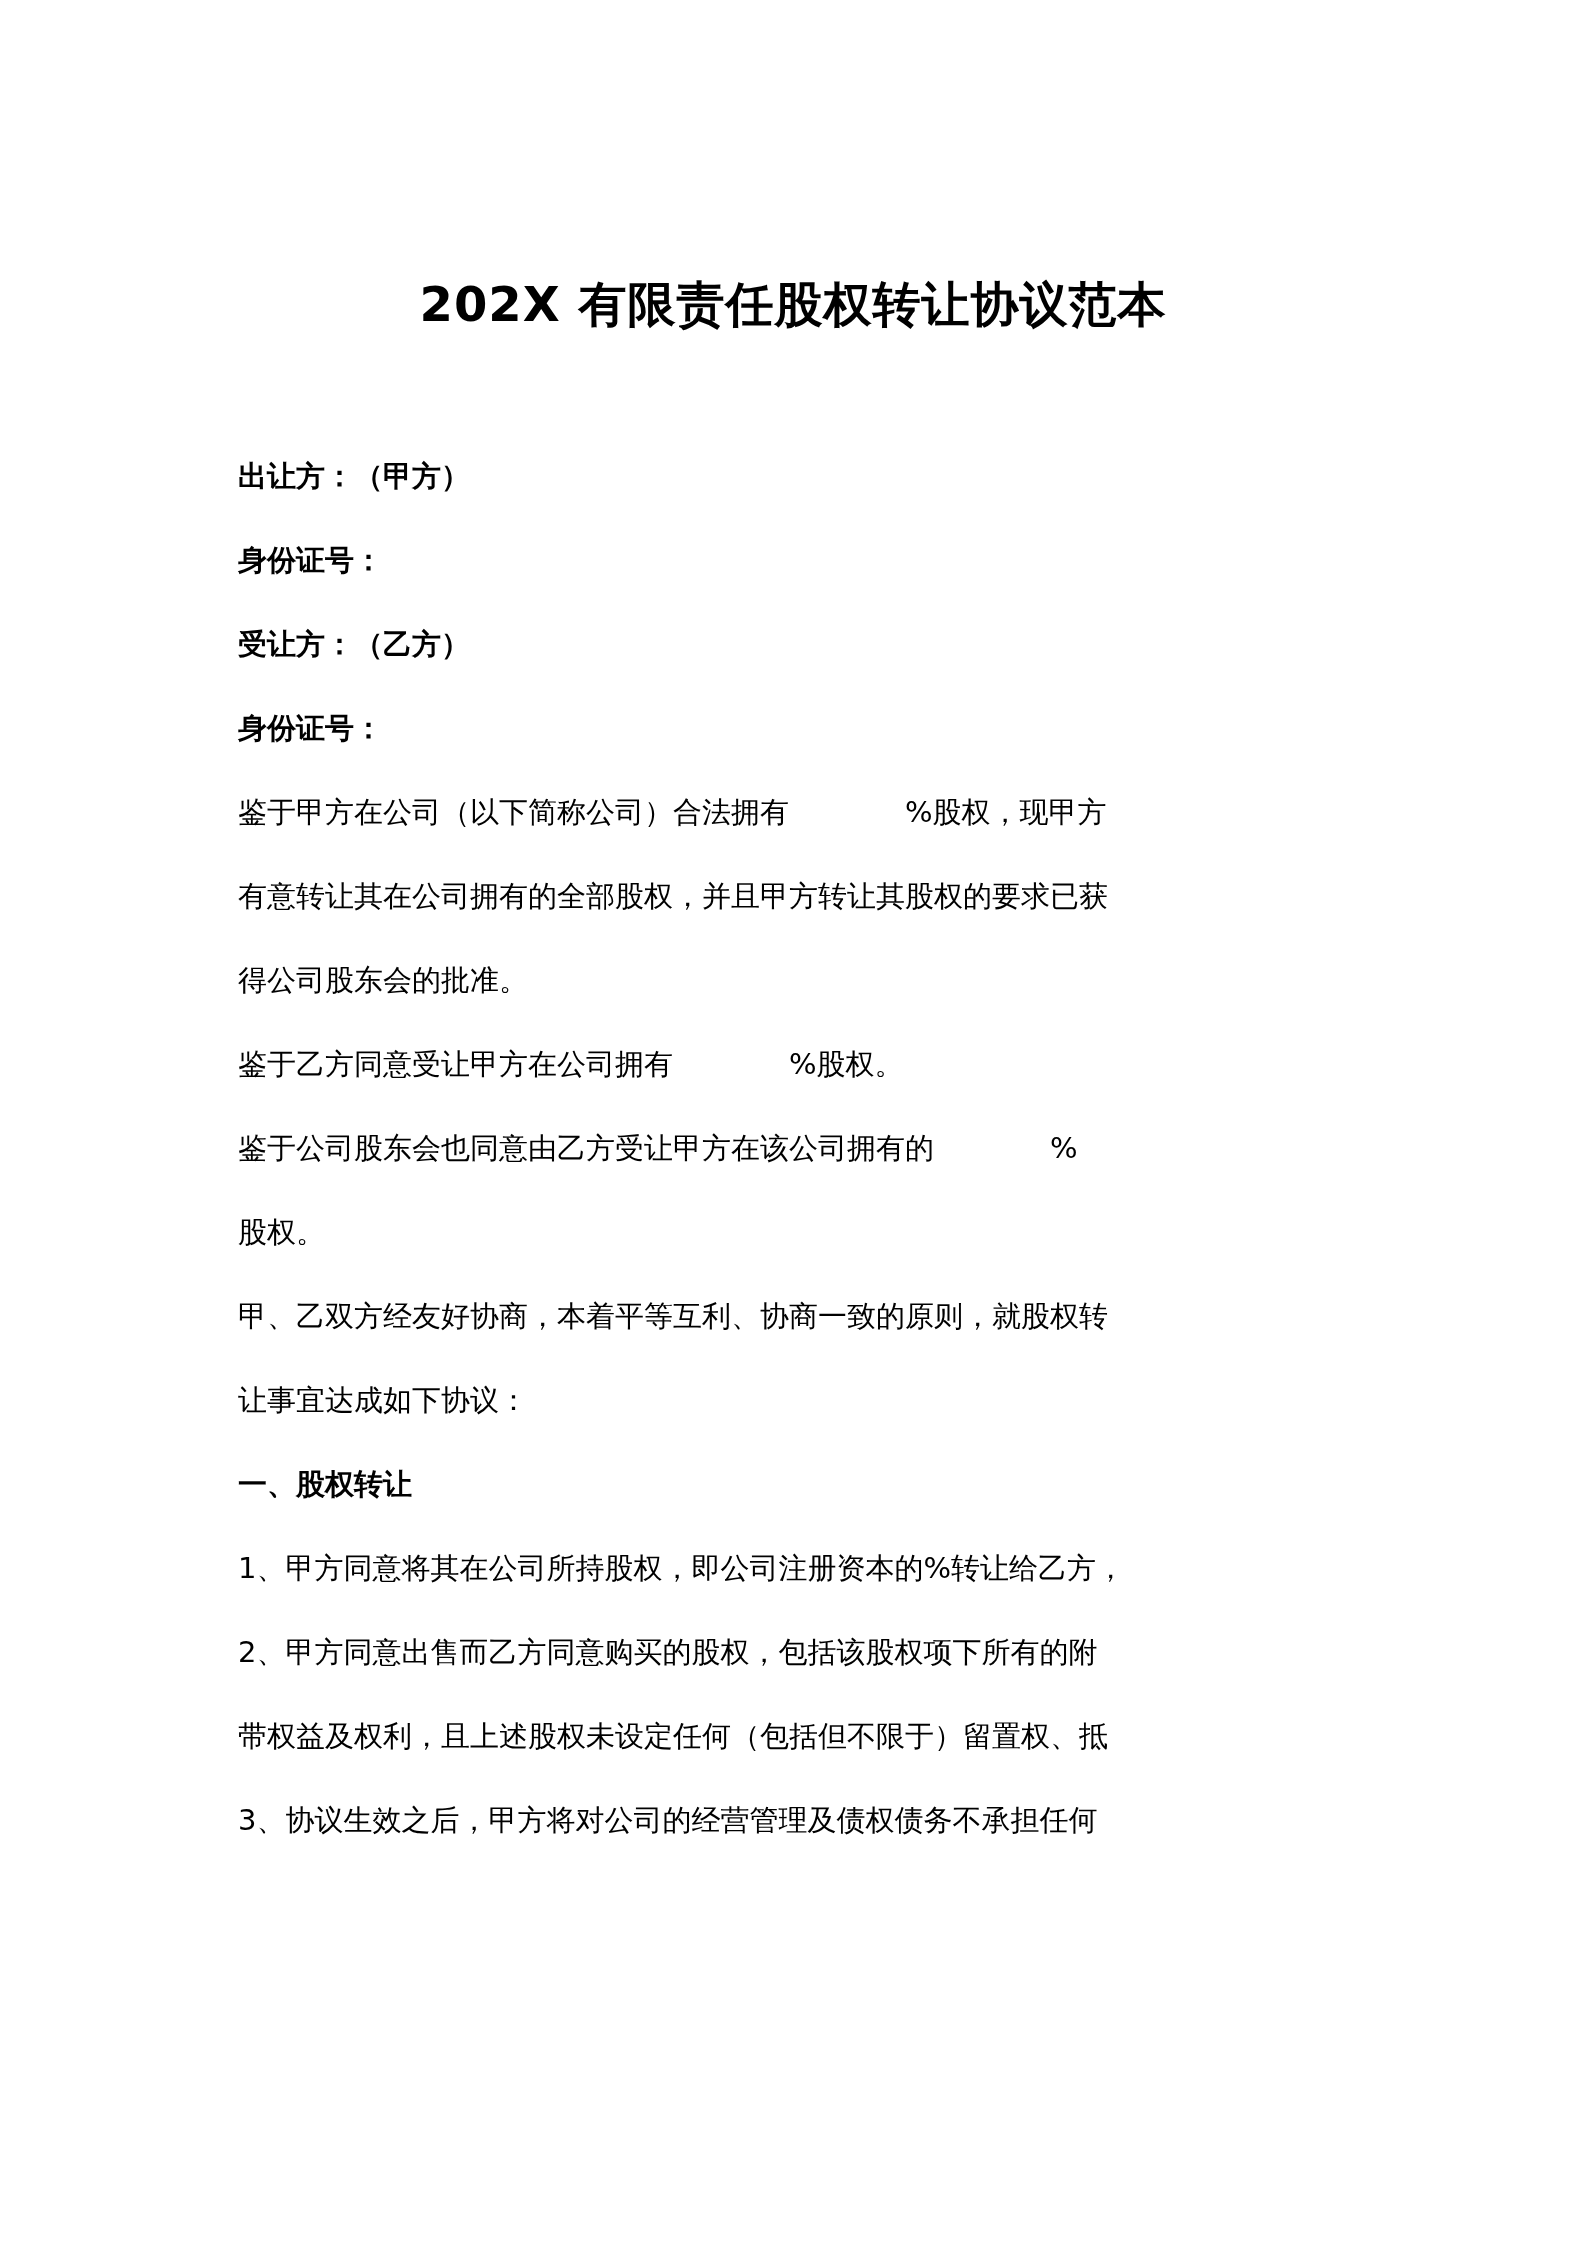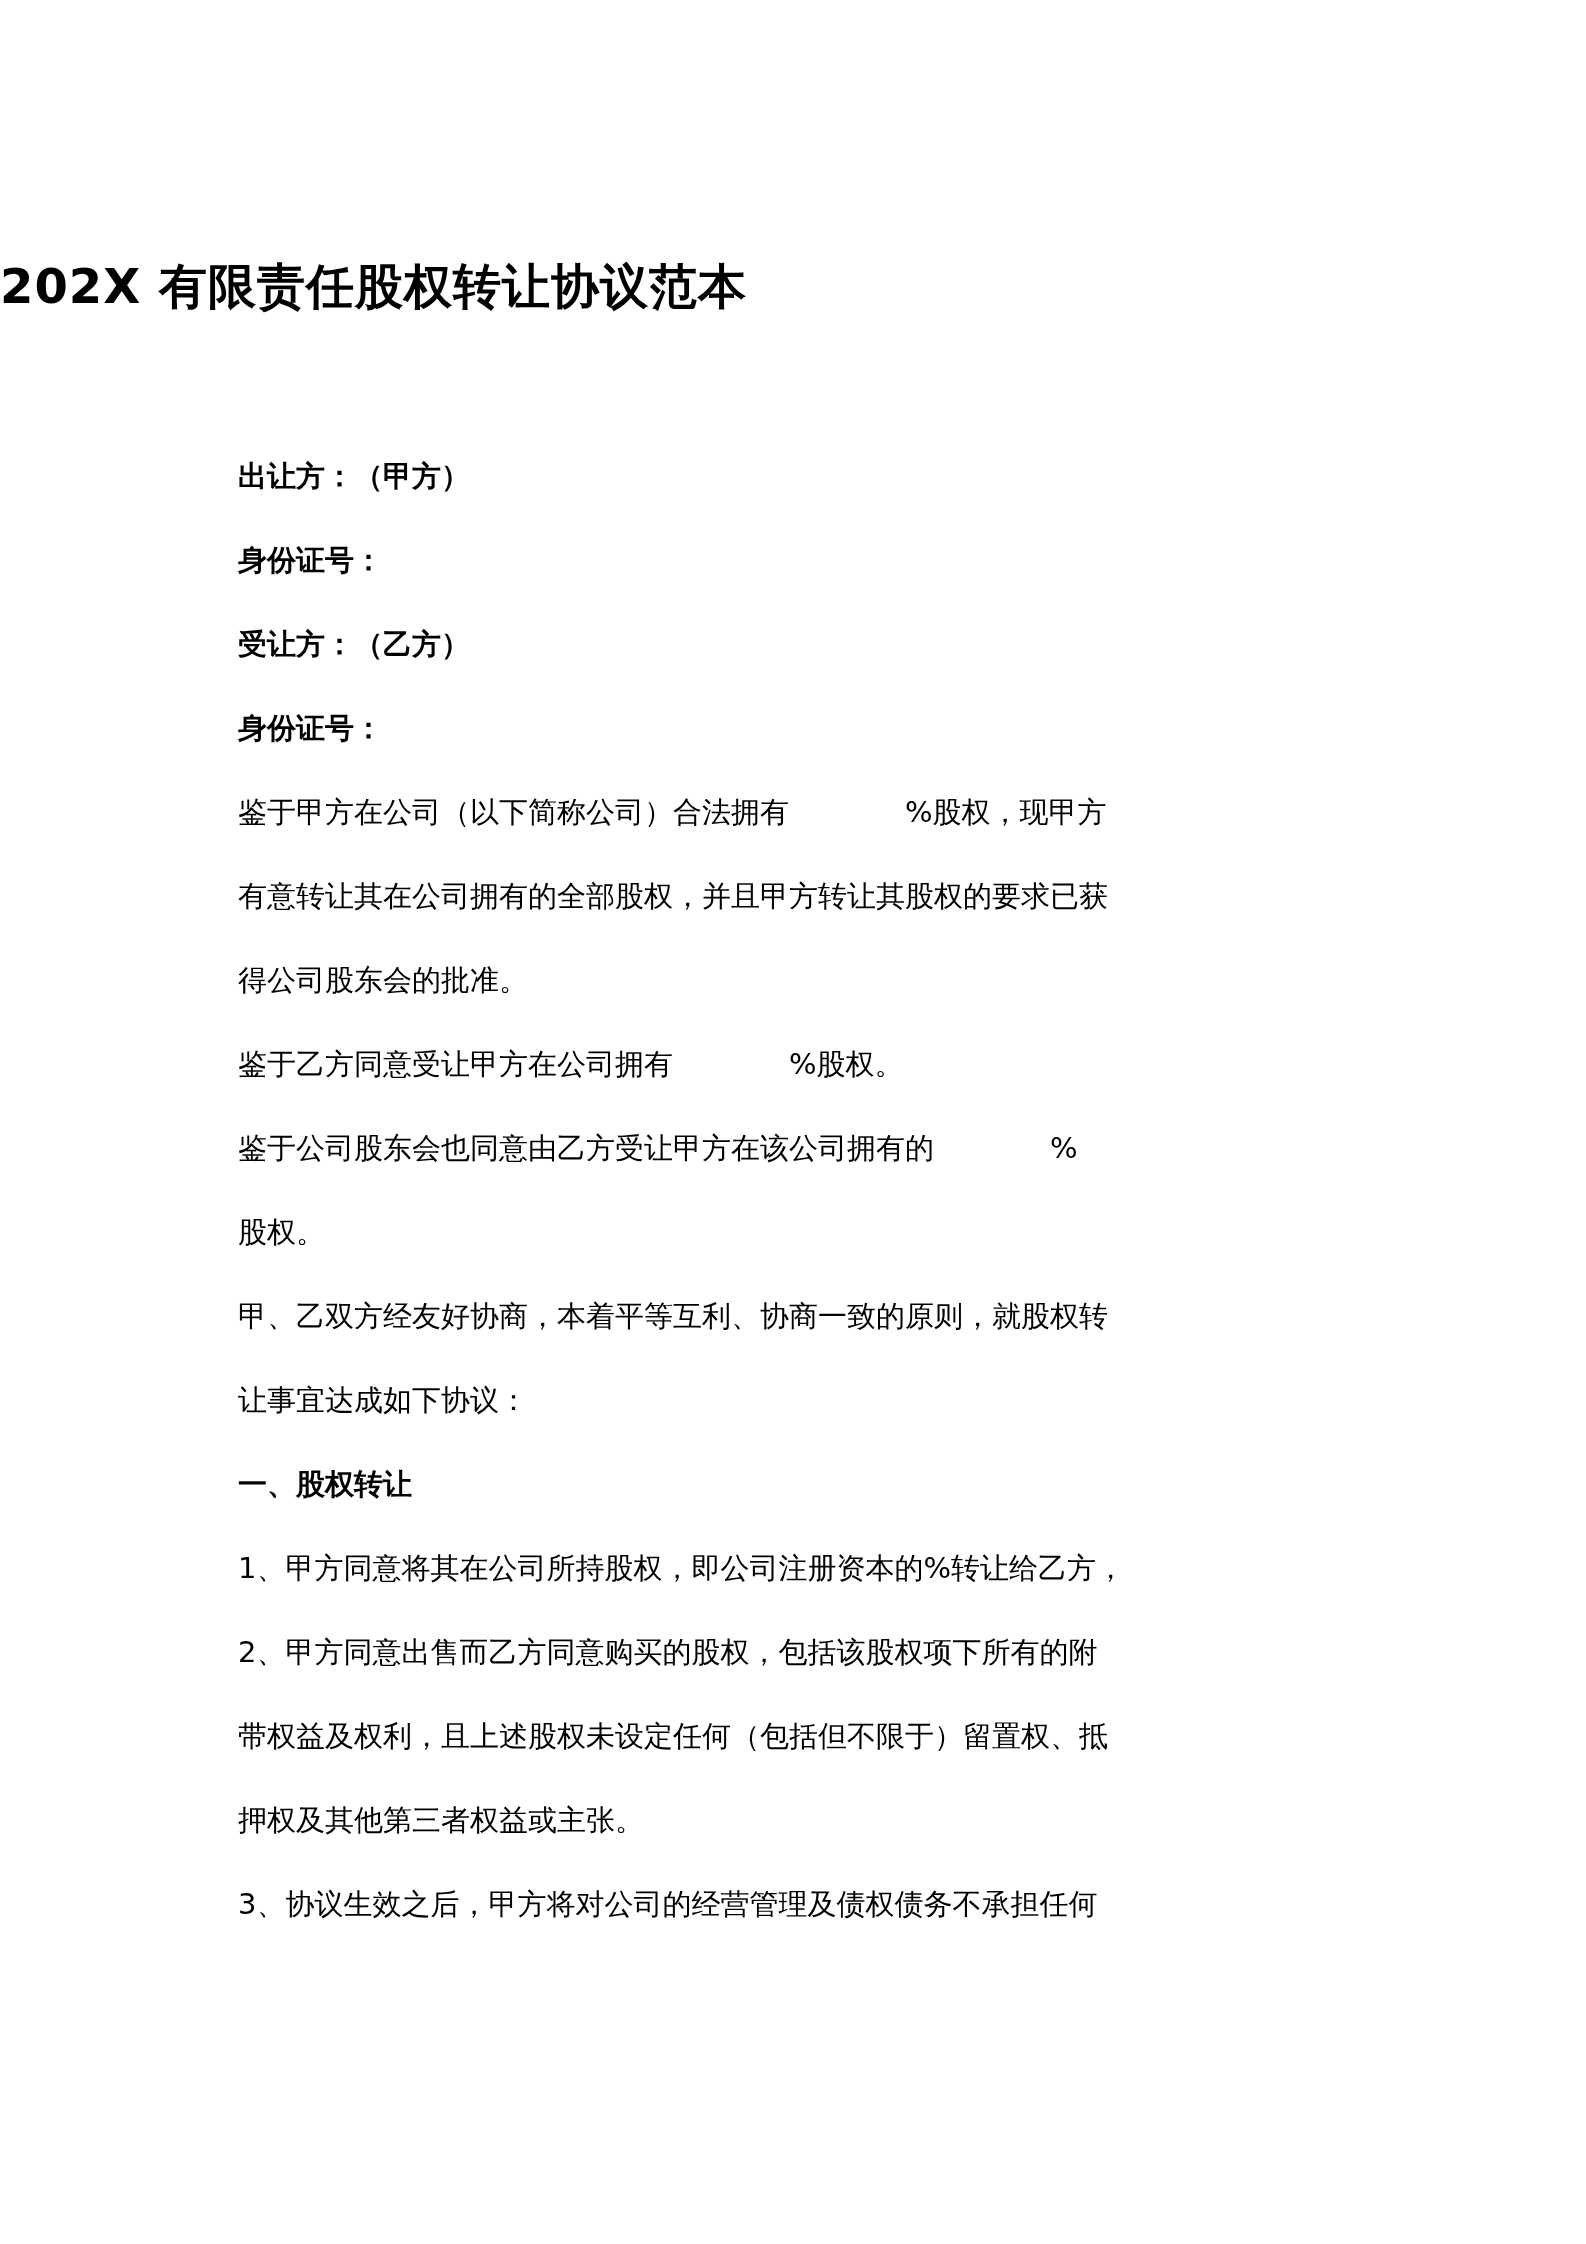--- a/index.html
+++ b/index.html
@@ -11,24 +11,24 @@
     position: relative;
     width: 1586px;
     height: 2244px;
     background: #ffffff;
     color: #000000;
     font-family: "DejaVu Sans", sans-serif;
     overflow: hidden;
   }
   .doc-title {
     position: absolute;
-    top: 258px;
+    top: 276px;
     left: 0;
     width: 100%;
-    text-align: left;
+    text-align: center;
     font-size: 48px;
     font-weight: 700;
     line-height: 1.2;
     letter-spacing: 1px;
     white-space: nowrap;
   }
   .content {
     position: absolute;
     top: 434px;
     left: 238px;
@@ -63,17 +63,16 @@
     <div class="line">得公司股东会的批准。</div>
     <div class="line">鉴于乙方同意受让甲方在公司拥有　　　　%股权。</div>
     <div class="line">鉴于公司股东会也同意由乙方受让甲方在该公司拥有的　　　　%</div>
     <div class="line">股权。</div>
     <div class="line">甲、乙双方经友好协商，本着平等互利、协商一致的原则，就股权转</div>
     <div class="line">让事宜达成如下协议：</div>
     <div class="line bold">一、股权转让</div>
     <div class="line">1、甲方同意将其在公司所持股权，即公司注册资本的%转让给乙方，</div>
     <div class="line">2、甲方同意出售而乙方同意购买的股权，包括该股权项下所有的附</div>
     <div class="line">带权益及权利，且上述股权未设定任何（包括但不限于）留置权、抵</div>
-    <div class="line">押权及其他第三者权益或主张。</div>
     <div class="line">3、协议生效之后，甲方将对公司的经营管理及债权债务不承担任何</div>
   </div>
 
 </div>
 
 </body></html>

